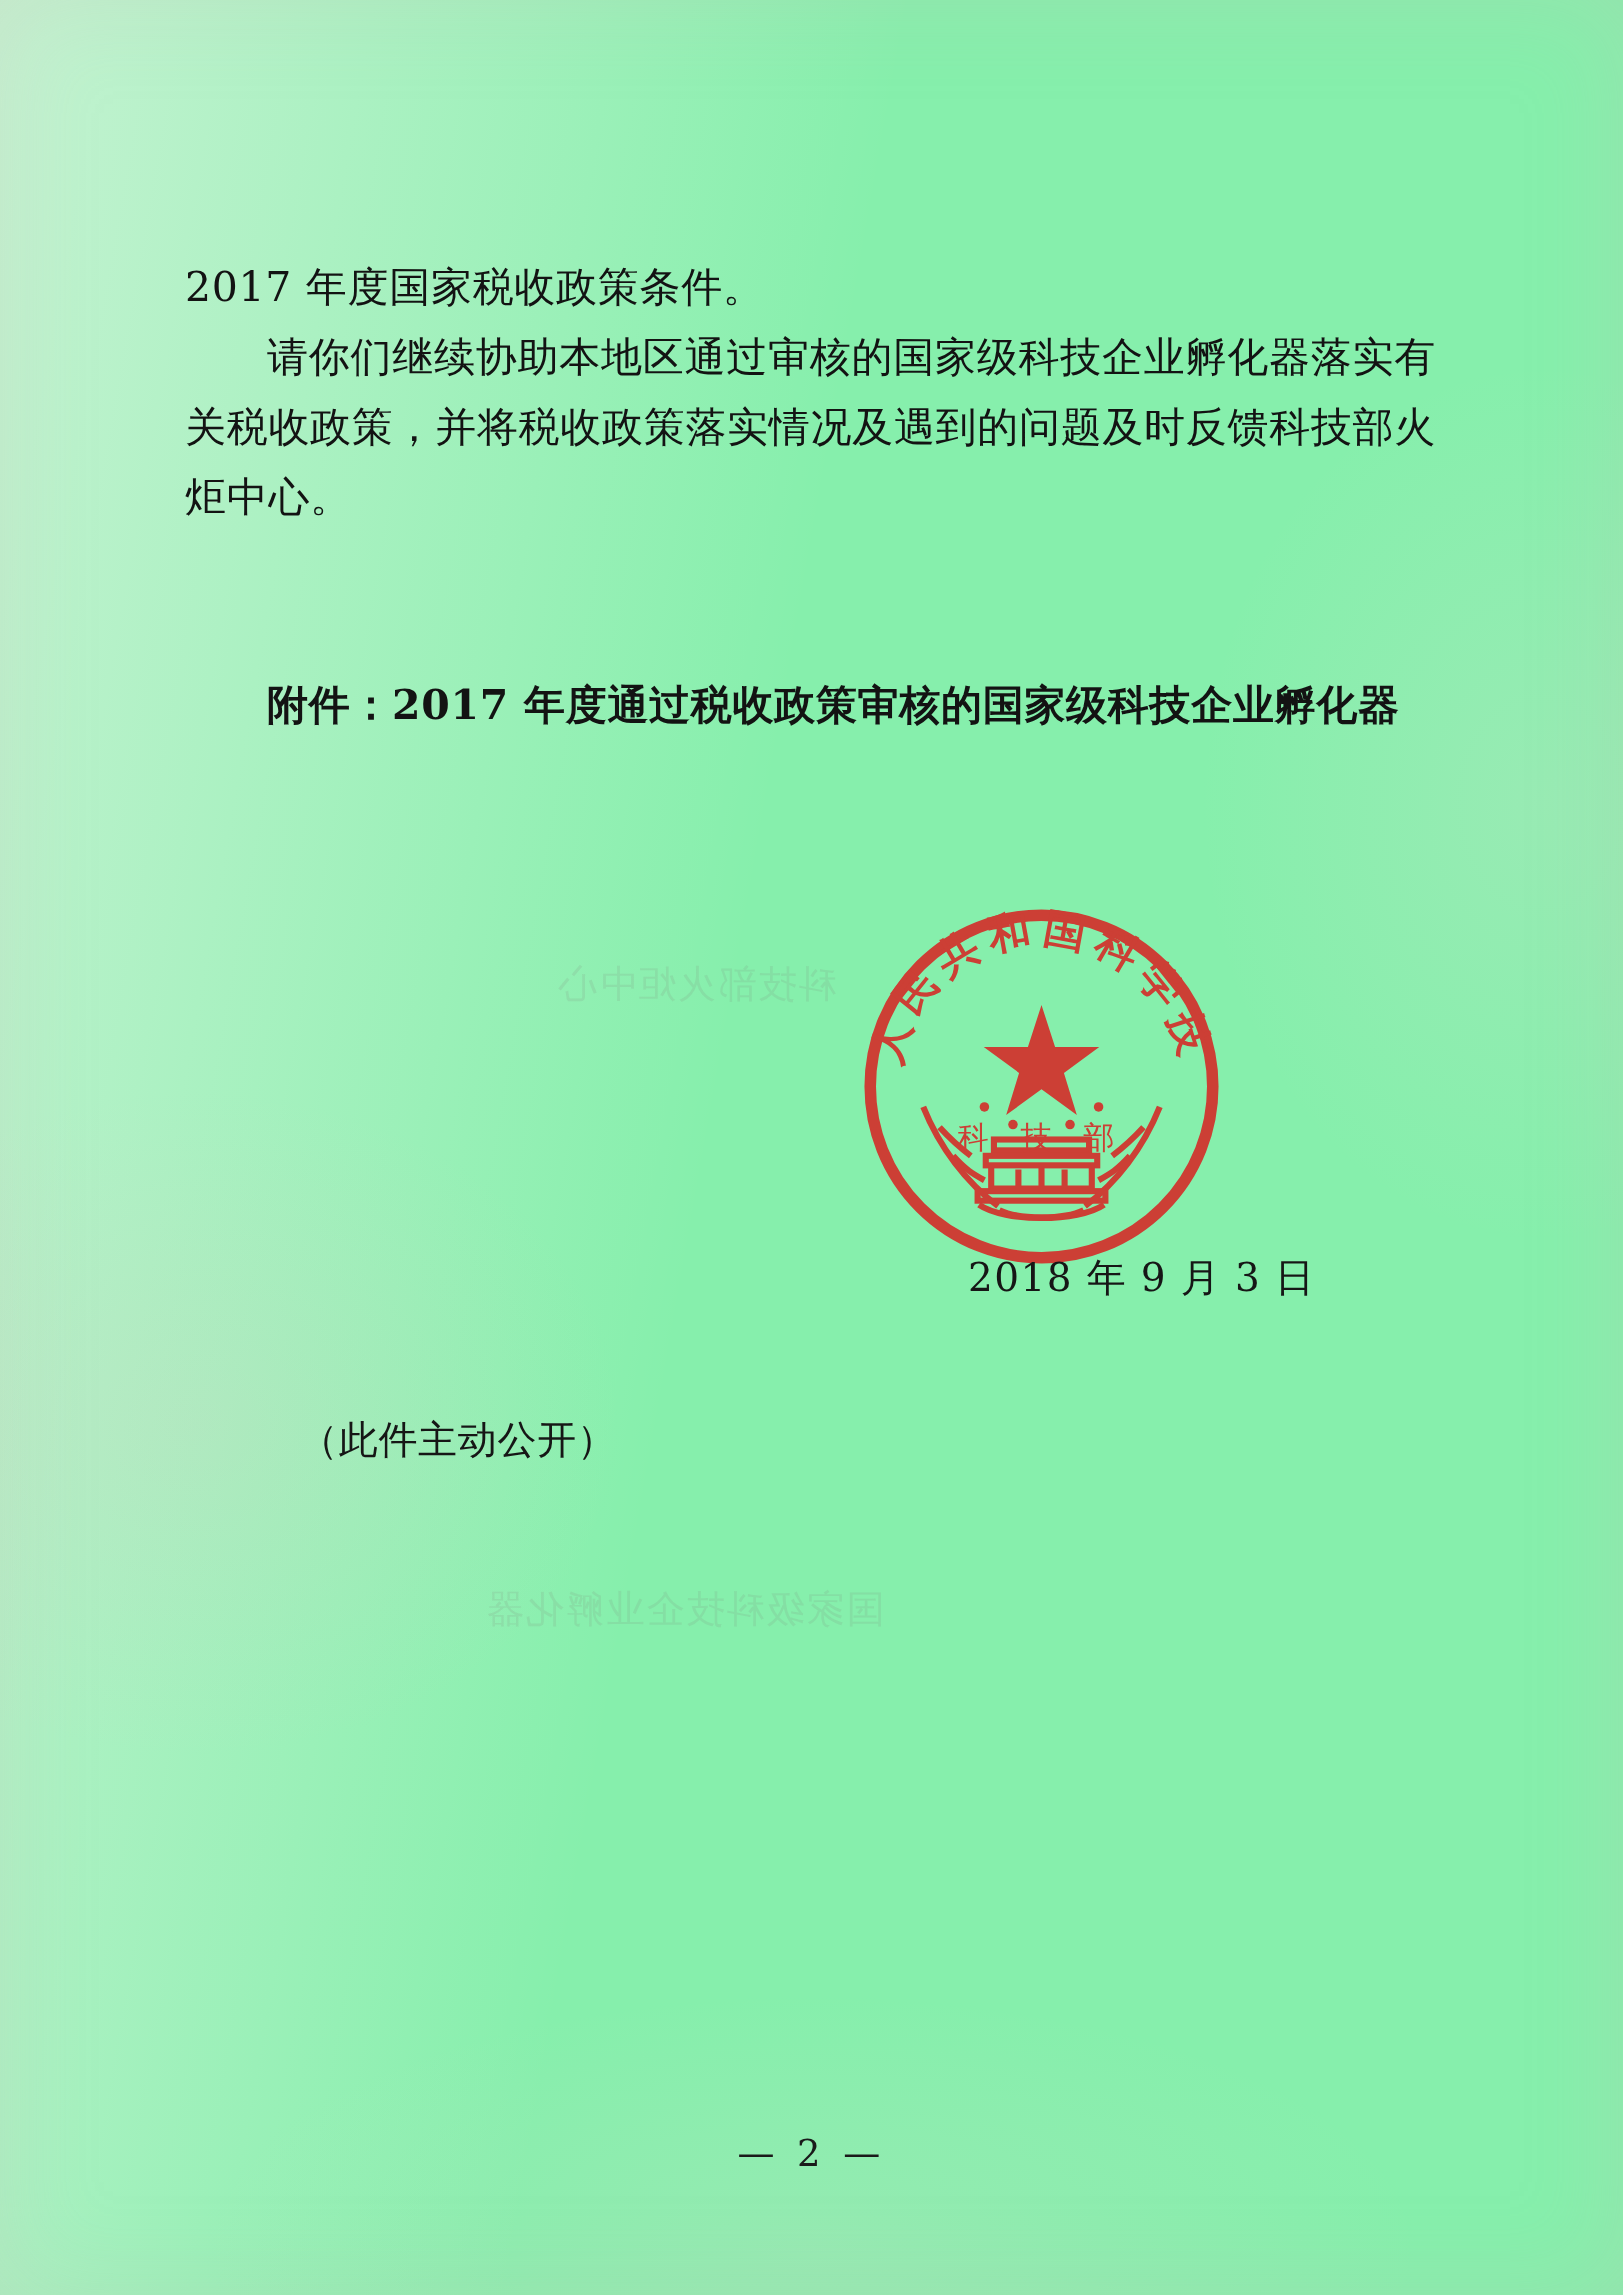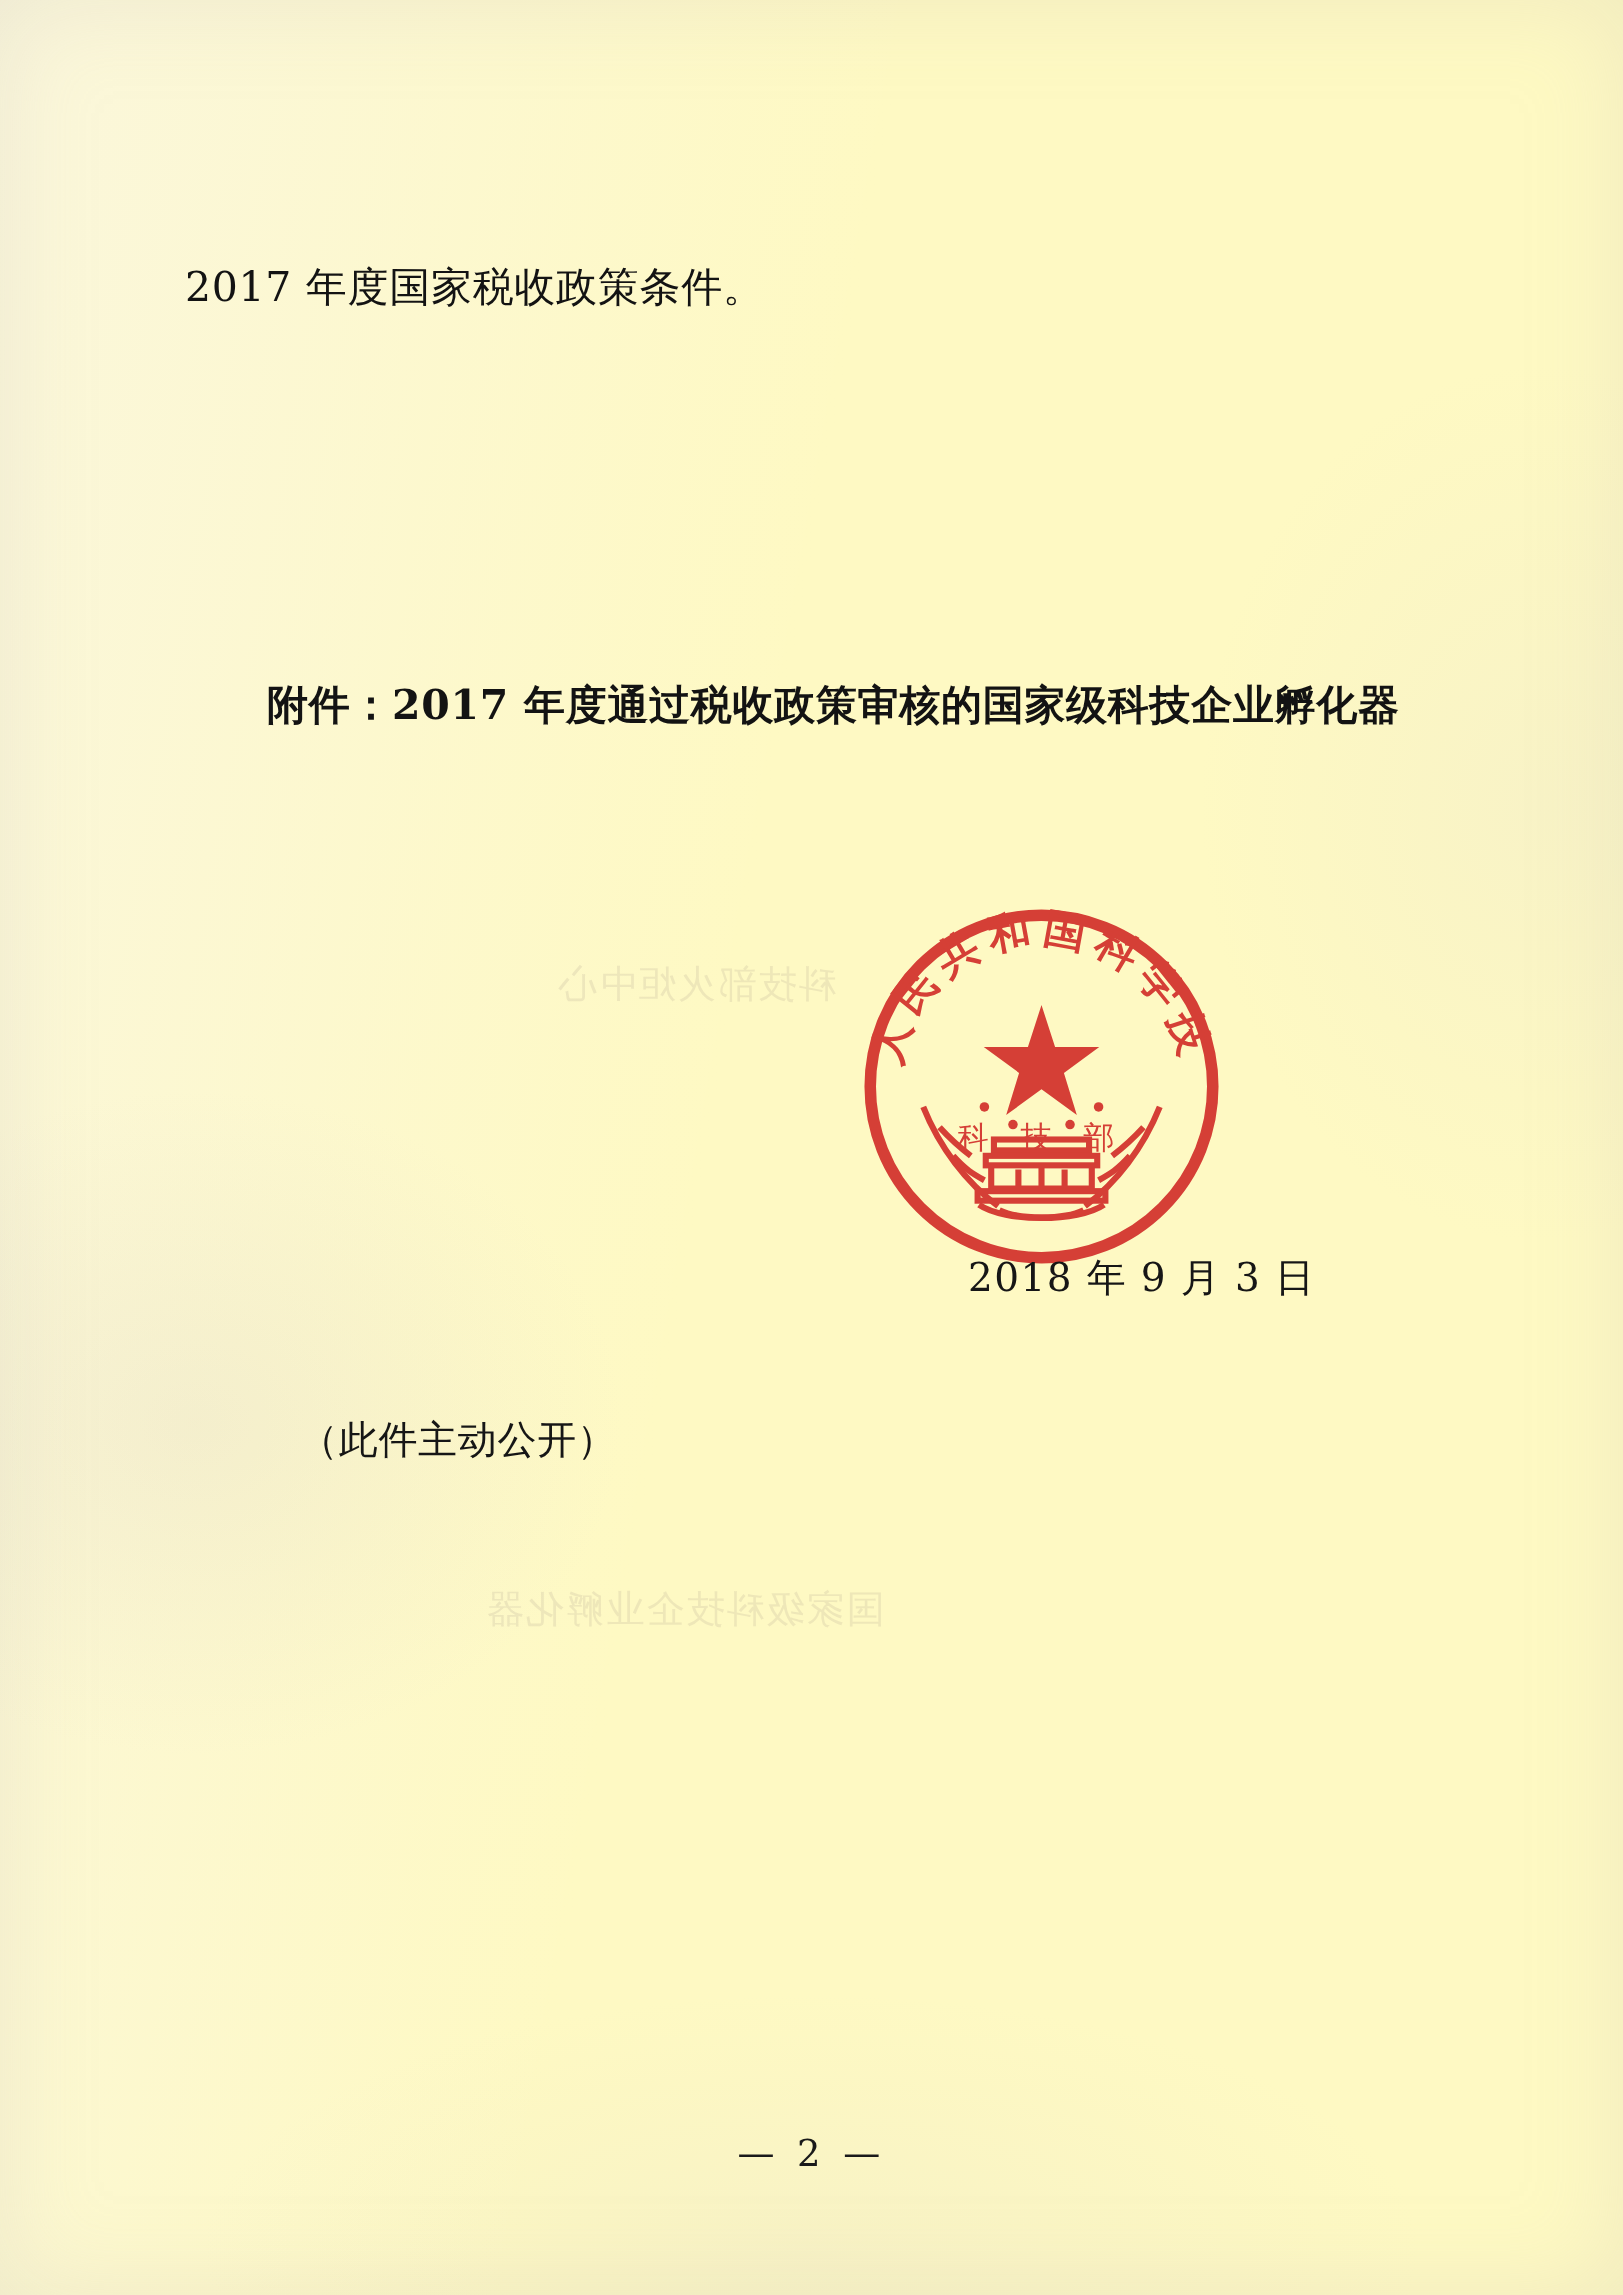--- a/index.html
+++ b/index.html
@@ -7,21 +7,21 @@
     padding: 0;
     background: #ffffff;
   }
   body {
     font-family: "DejaVu Serif", "Liberation Serif", serif;
   }
   .page {
     position: relative;
     width: 1623px;
     height: 2295px;
-    background: #fef9c3;
+    background: #86efac;
     overflow: hidden;
   }
   
   .paper-texture {
     position: absolute;
     inset: 0;
     background:
       radial-gradient(ellipse 612px 476px at 12% 62%, rgba(215,205,195,0.22), rgba(255,255,255,0) 70%),
       radial-gradient(ellipse 476px 612px at 95% 35%, rgba(225,218,210,0.20), rgba(255,255,255,0) 72%),
       radial-gradient(ellipse 816px 340px at 50% 98%, rgba(220,212,204,0.18), rgba(255,255,255,0) 75%),
@@ -126,20 +126,21 @@
 <body>
 
 <div class="page">
   <div class="paper-texture"></div>
 
   <div class="ghost ghost-1">科技部火炬中心</div>
   <div class="ghost ghost-2">国家级科技企业孵化器</div>
 
   <div class="body-text">
     <p class="para">2017 年度国家税收政策条件。</p>
+    <p class="para indent">请你们继续协助本地区通过审核的国家级科技企业孵化器落实有关税收政策，并将税收政策落实情况及遇到的问题及时反馈科技部火炬中心。</p>
   </div>
 
   <div class="attach">
     <div class="attach-line1">附件：2017 年度通过税收政策审核的国家级科技企业孵化器</div>
   </div>
 
   <div class="seal">
     <svg viewBox="0 0 540 540" xmlns="http://www.w3.org/2000/svg">
       <defs>
         <path id="arcTop" d="M 60 270 A 210 210 0 0 1 480 270"></path>

